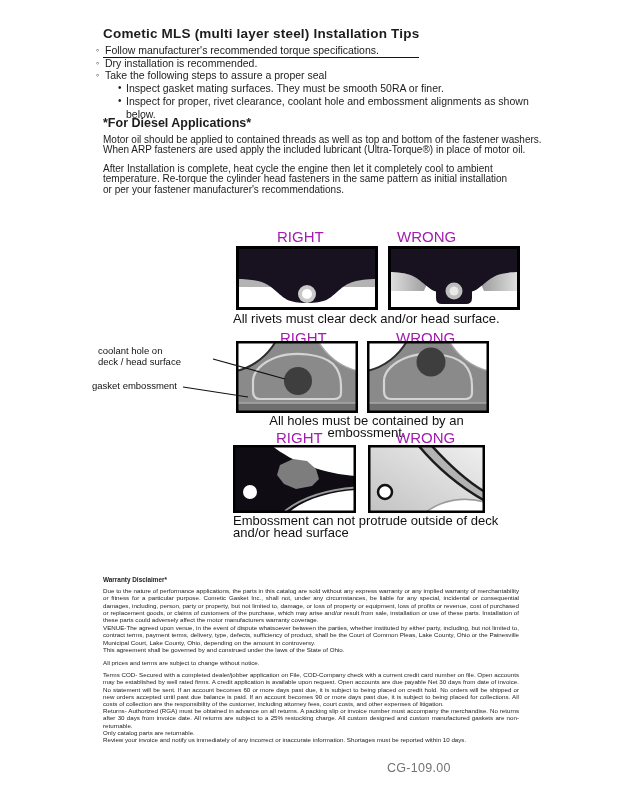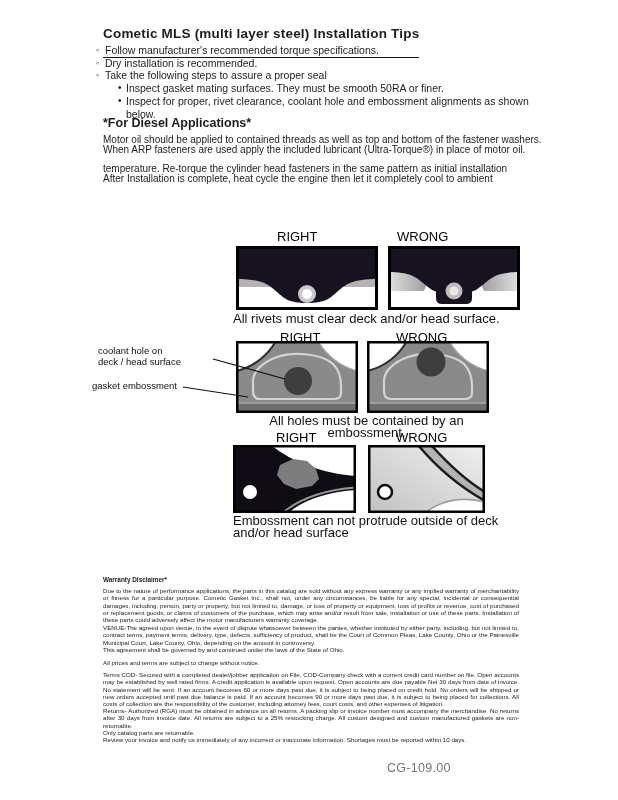--- a/index.html
+++ b/index.html
@@ -8,21 +8,21 @@
   .abs{position:absolute;}
   .title{font-size:13.5px;font-weight:bold;letter-spacing:.2px;
          border-bottom:1.6px solid #141414;padding-bottom:16px;display:inline-block;}
   .bullets{font-size:10.5px;line-height:12.7px;}
   .brow{display:flex;align-items:flex-start;}
   .brow .mk{width:9px;flex:0 0 9px;font-size:9px;line-height:12.7px;}
   .brow.sub{margin-left:22px;}
   .brow.sub .mk{font-size:10px;width:8px;flex:0 0 8px;}
   .h2{font-size:12.5px;font-weight:bold;}
   .para{font-size:10px;line-height:10.3px;}
-  .dlabel{font-size:13px;line-height:13px;color:#000000;}
+  .dlabel{font-size:15px;line-height:13px;color:#a21caf;}
   .caption{font-size:13px;line-height:12px;color:#111;}
   .ptrlabel{font-size:9.5px;line-height:11px;color:#111;}
   .fine{font-size:6.2px;line-height:7.3px;width:416px;color:#222;text-align:justify;}
   .fineh{font-size:6.4px;font-weight:bold;color:#222;}
   .footer{font-size:12.5px;letter-spacing:.3px;color:#737373;}
   svg{display:block;}
 </style>
 </head>
 <body>
 
@@ -54,22 +54,23 @@
       <span>Inspect for proper, rivet clearance, coolant hole and embossment alignments as shown below.</span>
     </div>
   </div>
 
   <div class="abs h2" style="left:103px;top:116px;">*For Diesel Applications*</div>
   <div class="abs para" style="left:103px;top:135px;width:440px;">
     <div>Motor oil should be applied to contained threads as well as top and bottom of the fastener washers.</div>
     <div>When ARP fasteners are used apply the included lubricant (Ultra-Torque®) in place of motor oil.</div>
   </div>
   <div class="abs para" style="left:103px;top:164px;width:440px;">
+    <div>After Installation is complete, heat cycle the engine then let it completely cool to ambient</div>
     <div>temperature. Re-torque the cylinder head fasteners in the same pattern as initial installation</div>
-    <div>After Installation is complete, heat cycle the engine then let it completely cool to ambient</div>
+    <div>or per your fastener manufacturer's recommendations.</div>
   </div>
 
   <div class="abs dlabel" style="left:277px;top:230px;">RIGHT</div>
   <div class="abs dlabel" style="left:397px;top:230px;">WRONG</div>
 
   <svg class="abs" style="left:236px;top:246px;" width="142" height="64" viewBox="0 0 142 64">
     <rect x="0" y="0" width="142" height="64" fill="#ffffff"></rect>
     <polygon points="3,33 52,33 43,41 3,41" fill="#b3b3b3"></polygon>
     <polygon points="139,33 90,33 99,41 139,41" fill="#b3b3b3"></polygon>
     <path d="M0,0 H142 V33 C116,33 110,38 101,46 C93,53 89,57 71,57 C53,57 49,53 41,46 C32,38 26,33 0,33 Z" fill="#171120"></path>

